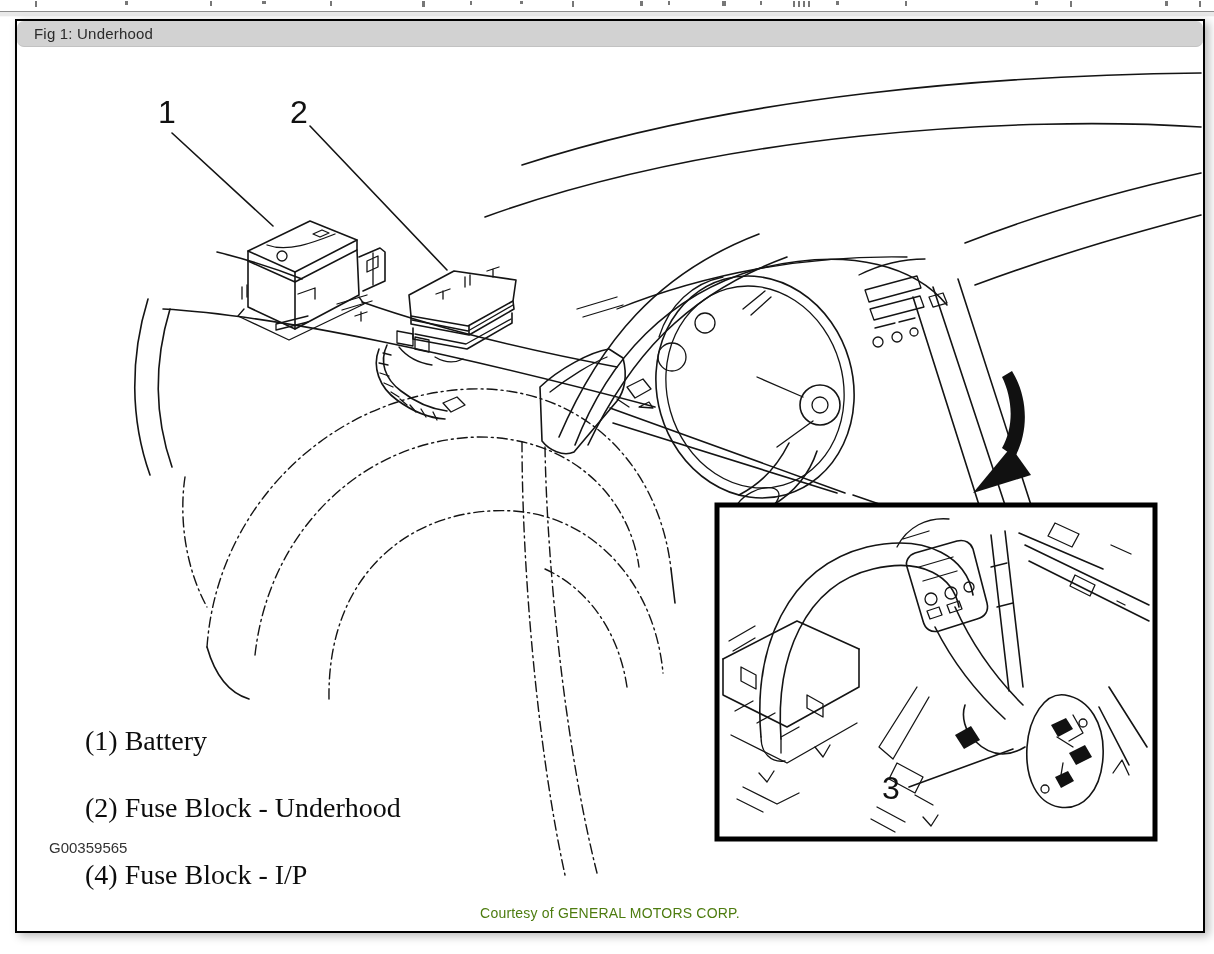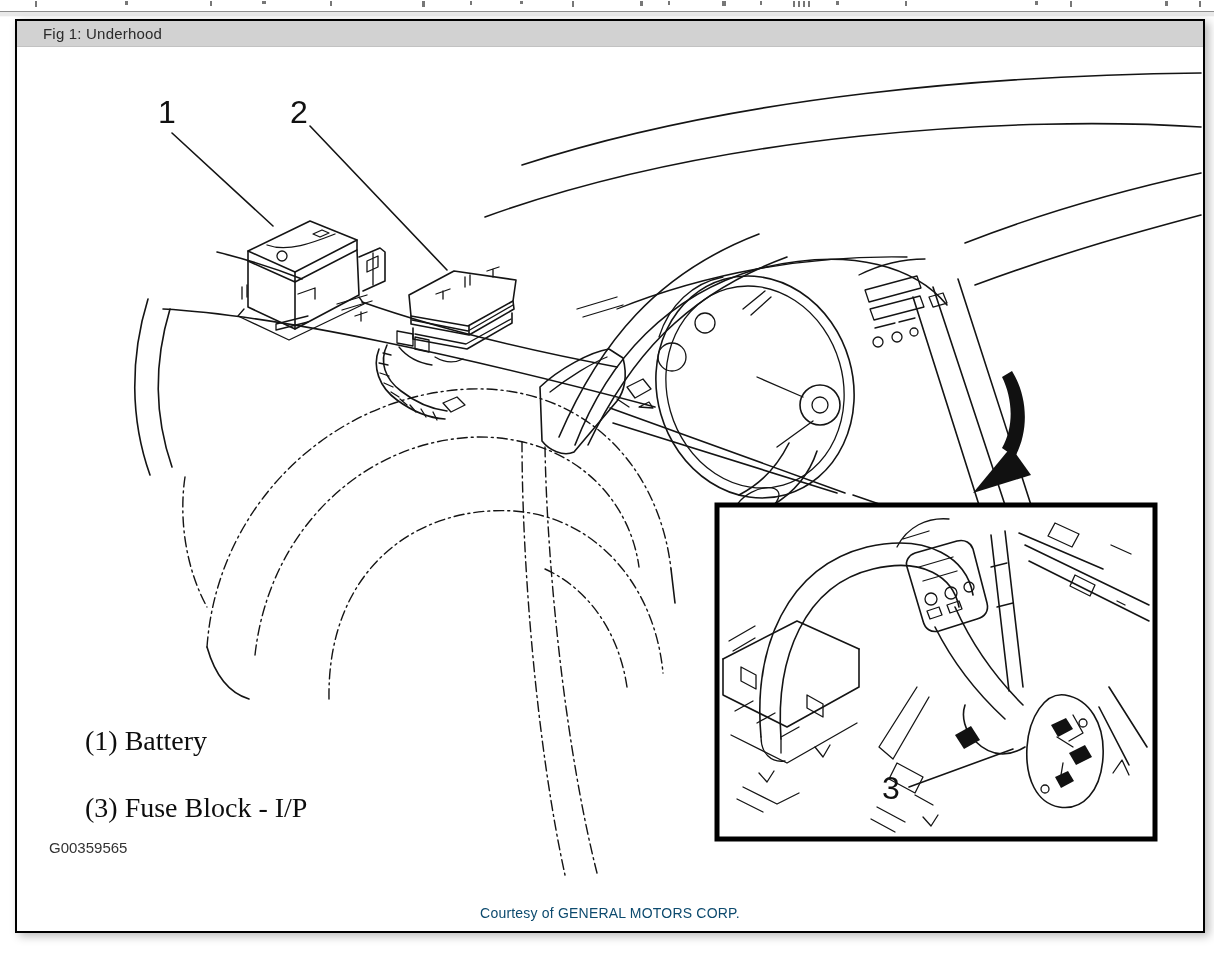--- a/index.html
+++ b/index.html
@@ -7,30 +7,30 @@
   
   .top-strip{position:absolute;left:0;top:0;width:1214px;height:10px;background:#fff;overflow:hidden;}
   .top-strip i{position:absolute;top:1px;background:#777;}
   
   .groove{position:absolute;left:0;top:11px;width:1214px;height:4px;
           border-top:1px solid #8d8d8d;background:#e9e9e9;border-bottom:1px solid #f8f8f8;}
   
   .panel{position:absolute;left:15px;top:19px;width:1190px;height:914px;box-sizing:border-box;
          border:2px solid #000;background:#fff;box-shadow:4px 3px 9px rgba(0,0,0,.28);}
   .panel-header{height:26px;background:#d2d2d2;border-bottom:1px solid #c2c2c2;
-                display:flex;align-items:center;padding-left:26px;box-sizing:border-box;}
+                display:flex;align-items:center;padding-left:17px;box-sizing:border-box;border-radius:7px;}
   .panel-header span{font-size:15px;color:#2a2a2a;letter-spacing:.2px;}
   .panel-body{position:relative;width:100%;height:884px;background:#fff;overflow:hidden;}
   svg.figure{position:absolute;left:0;top:0;}
   .legend{position:absolute;left:68px;top:648px;font-family:"Liberation Serif",serif;
           font-size:28px;color:#0d0d0d;}
   .legend div{height:43px;line-height:43px;white-space:nowrap;margin-top:24px;}
   .graphic-id{position:absolute;left:32px;top:792px;font-size:15px;color:#333;}
   .credit{position:absolute;left:0;top:858px;width:100%;text-align:center;
-          font-size:14px;color:#0c4a6e;letter-spacing:.2px;}
+          font-size:14px;color:#4d7c0f;letter-spacing:.2px;}
   .k{fill:none;stroke:#141414;stroke-width:1.6;stroke-linecap:round;stroke-linejoin:round;}
   .k2{fill:none;stroke:#141414;stroke-width:1.3;stroke-linecap:round;stroke-linejoin:round;}
   .kd{fill:none;stroke:#141414;stroke-width:1.4;stroke-linecap:round;stroke-dasharray:10 4 2 4;}
   .kf{fill:#111;stroke:none;}
   .num{font-family:"Liberation Sans",sans-serif;font-size:32px;fill:#111;}
 </style>
 </head>
 <body>
 
 <div class="top-strip">
@@ -240,19 +240,20 @@
         <path class="kf" d="M 938 688 l 16 -9 l 9 14 l -16 9 Z"></path>
         <path class="k2" d="M 860 760 l 28 15 M 854 772 l 24 13 M 906 770 l 8 9 l 7 -11"></path>
 
         <path class="k" d="M 892 740 L 996 702"></path>
         <text class="num" x="874" y="752" text-anchor="middle">3</text>
       </g>
     </svg>
 
     <div class="legend">
       <div>(1) Battery</div>
-      <div>(3) Fuse Block - I/P</div>
+      <div>(2) Fuse Block - Underhood</div>
+      <div>(4) Fuse Block - I/P</div>
     </div>
 
     <div class="graphic-id">G00359565</div>
     <div class="credit">Courtesy of GENERAL MOTORS CORP.</div>
   </div>
 </div>
 
 </body></html>

